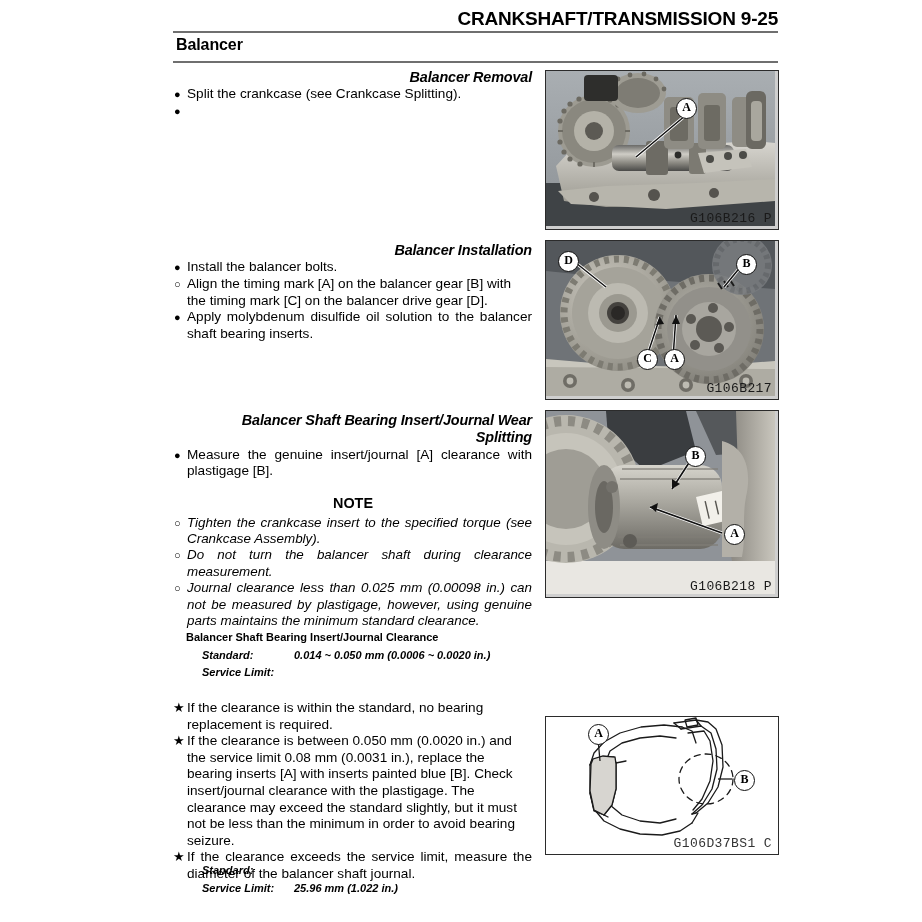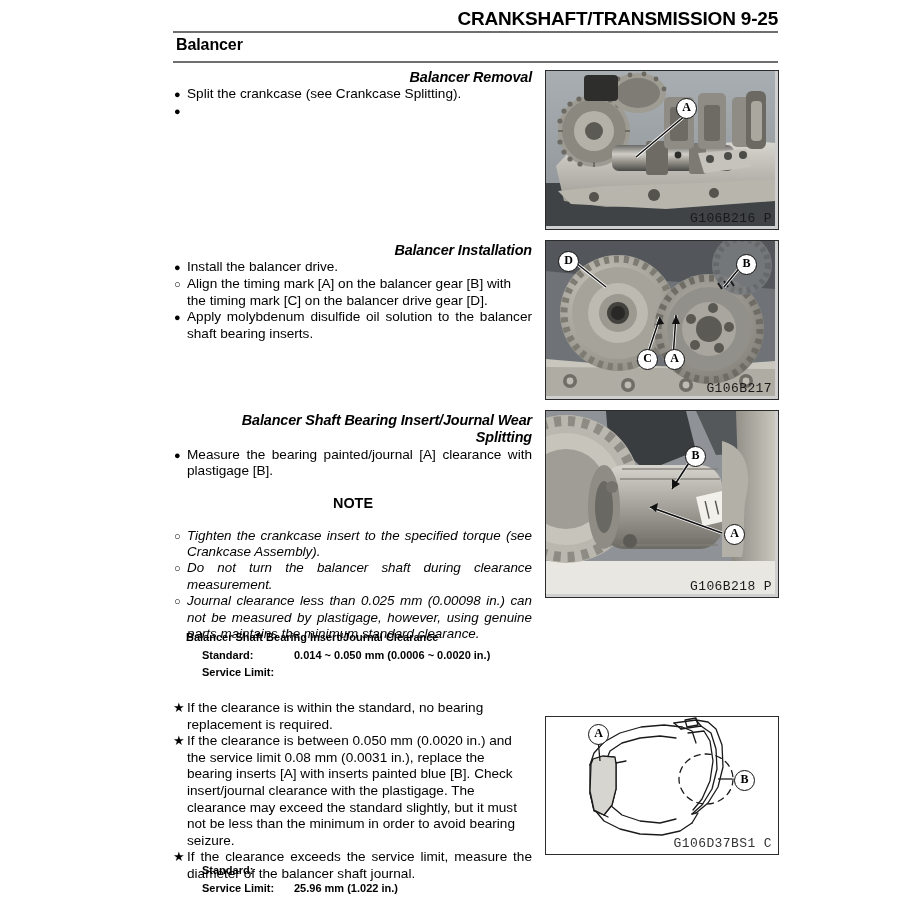--- a/index.html
+++ b/index.html
@@ -84,38 +84,38 @@
   .bullets li.ring  .mk { font-size: 11px; }
   .bullets li.star  .mk { font-size: 13px; left: -1px; }
   li.just { text-align: justify; }
   li.just > span.txt { display: block; }
 
   .note-head {
     text-align: center;
     font-weight: bold;
     font-size: 14.4px;
     margin-top: 15px;
-    margin-bottom: 16px;
+    margin-bottom: 3px;
   }
   .note-body {
     font-style: italic;
     font-size: 13.4px;
     line-height: 16.4px;
   }
   .note-body li { padding-left: 13px; }
   .note-body li .mk { font-style: normal; }
 
   
   .spec {
     font-weight: bold;
     font-size: 11px;
     line-height: 17.5px;
   }
   .spec .sp-title { margin-left: 12px; }
-  .spec .row { margin-left: 28px; display: flex; }
+  .spec .row { margin-left: 28px; display: flex; font-style: italic; }
   .spec .row .lbl { width: 92px; flex: none; }
   .spec .row .val { flex: 1; }
 
   
   .fig {
     position: absolute;
     left: 529px;
     width: 232px;
     border: 1.5px solid #2b2b2b;
     background: #cfcfcf;
@@ -173,42 +173,42 @@
         <span class="mk">●</span>
       </li>
     </ul>
   </div>
 
   <div class="col" style="top:242px;">
     <div class="subhead">Balancer Installation</div>
     <ul class="bullets">
       <li class="dot">
         <span class="mk">●</span>
-        <span class="txt">Install the balancer drive.</span>
+        <span class="txt">Install the balancer bolts.</span>
       </li>
       <li class="ring">
         <span class="mk">○</span>
         <span class="txt">Align the timing mark [A] on the balancer gear [B] with the timing mark [C] on the balancer drive gear [D].</span>
       </li>
       <li class="dot just">
         <span class="mk">●</span>
         <span class="txt">Apply molybdenum disulfide oil solution to the balancer shaft bearing inserts.</span>
       </li>
     </ul>
   </div>
 
   <div class="col" style="top:412px;">
     <div class="subhead">
       <span>Balancer Shaft Bearing Insert/Journal Wear</span><br>
       <span>Splitting</span>
     </div>
     <ul class="bullets">
       <li class="dot just">
         <span class="mk">●</span>
-        <span class="txt">Measure the bearing painted/journal [A] clearance with plastigage [B].</span>
+        <span class="txt">Measure the genuine insert/journal [A] clearance with plastigage [B].</span>
       </li>
     </ul>
 
     <div class="note-head">NOTE</div>
     <ul class="bullets note-body">
       <li class="ring just">
         <span class="mk">○</span>
         <span class="txt">Tighten the crankcase insert to the specified torque (see Crankcase Assembly).</span>
       </li>
       <li class="ring just">

